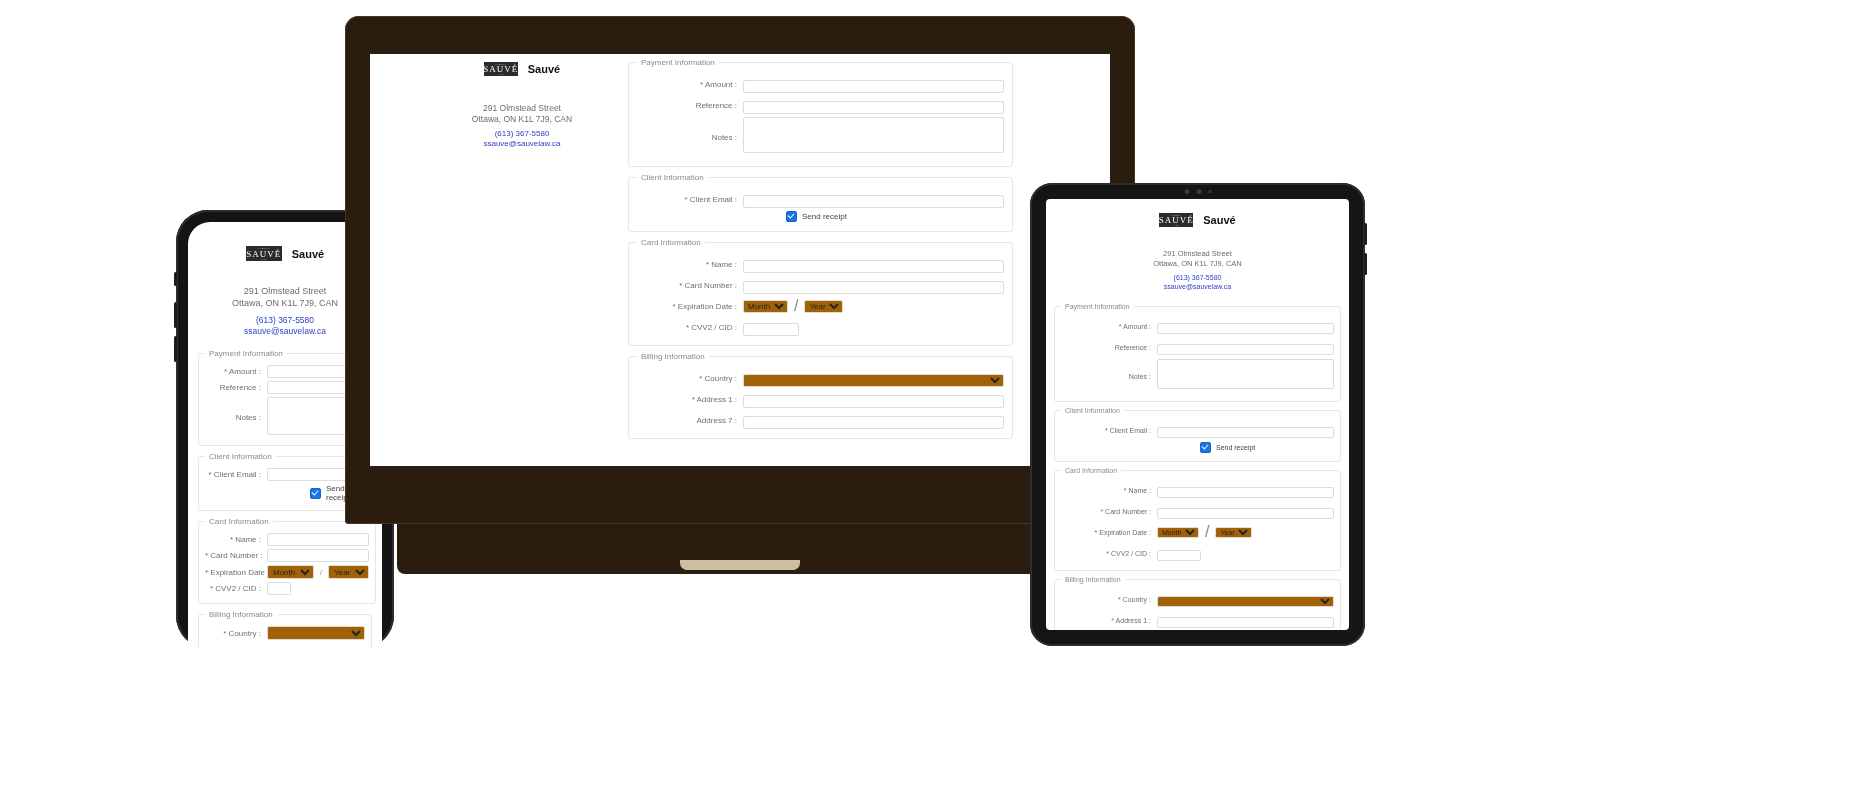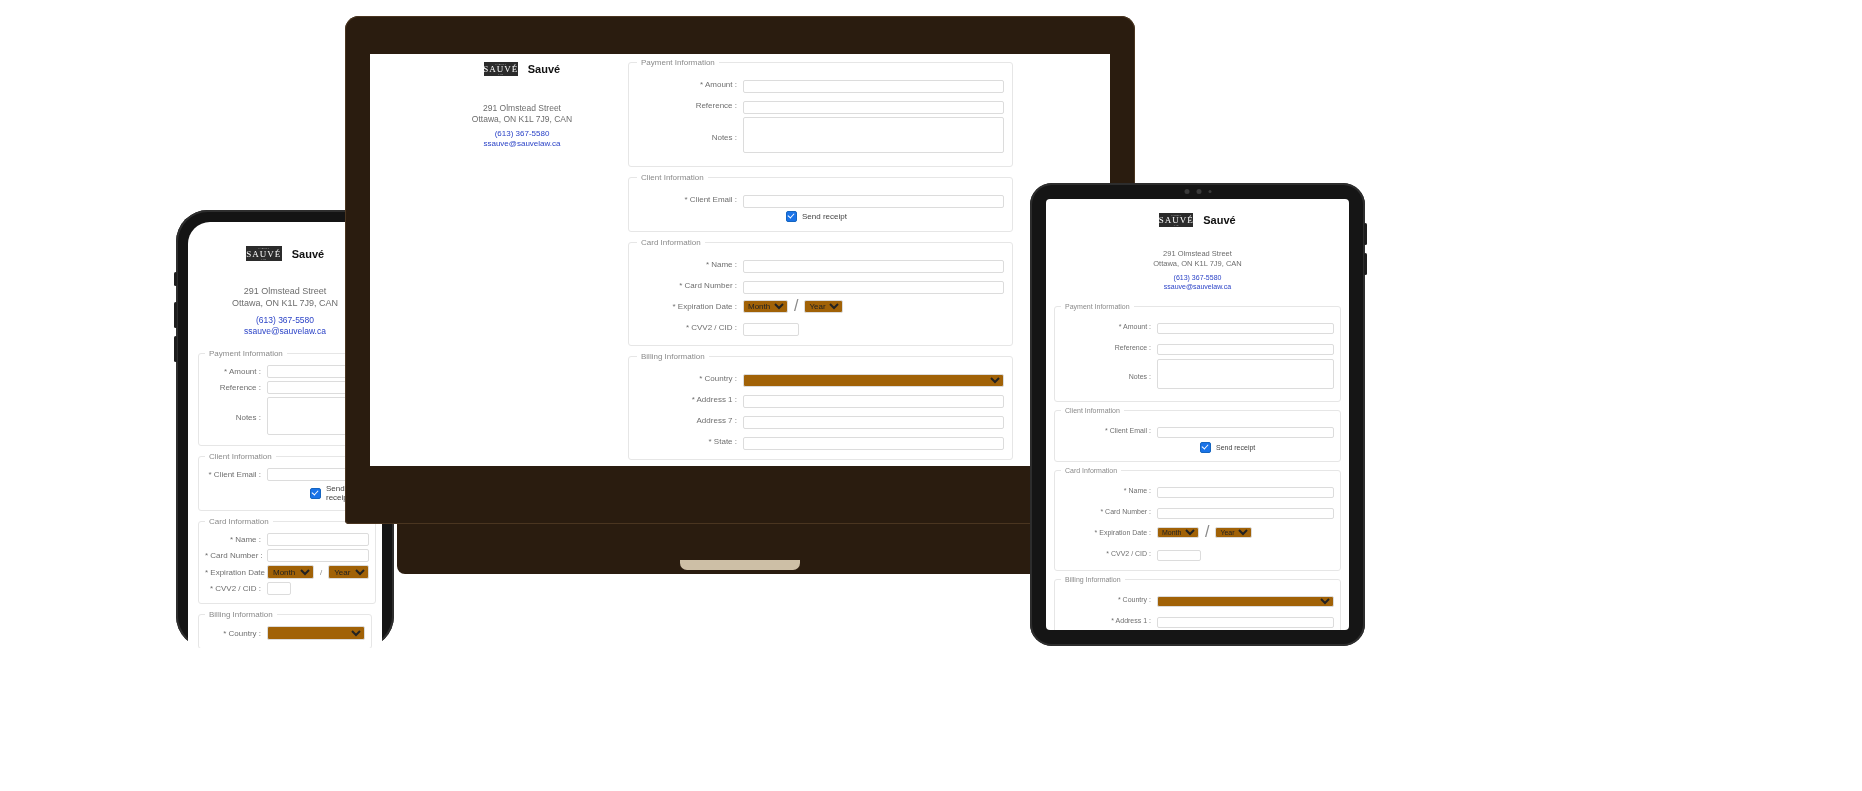--- a/index.html
+++ b/index.html
@@ -342,24 +342,20 @@
                 <span class="ctl"><select class="sel" style="width:100%;"><option></option></select></span>
               </div>
               <div class="row">
                 <span class="lbl">* Address 1 :</span>
                 <span class="ctl"><input class="inp" type="text" style=""></span>
               </div>
               <div class="row">
                 <span class="lbl">Address 7 :</span>
                 <span class="ctl"><input class="inp" type="text" style=""></span>
               </div>
-              <div class="row">
-                <span class="lbl">* State :</span>
-                <span class="ctl"><input class="inp" type="text" style=""></span>
-              </div>
 
             </fieldset>
 
           </div>
 
         </div>
       </div>
     </div>
     <div class="lp-base">
       <div class="lp-notch"></div>

